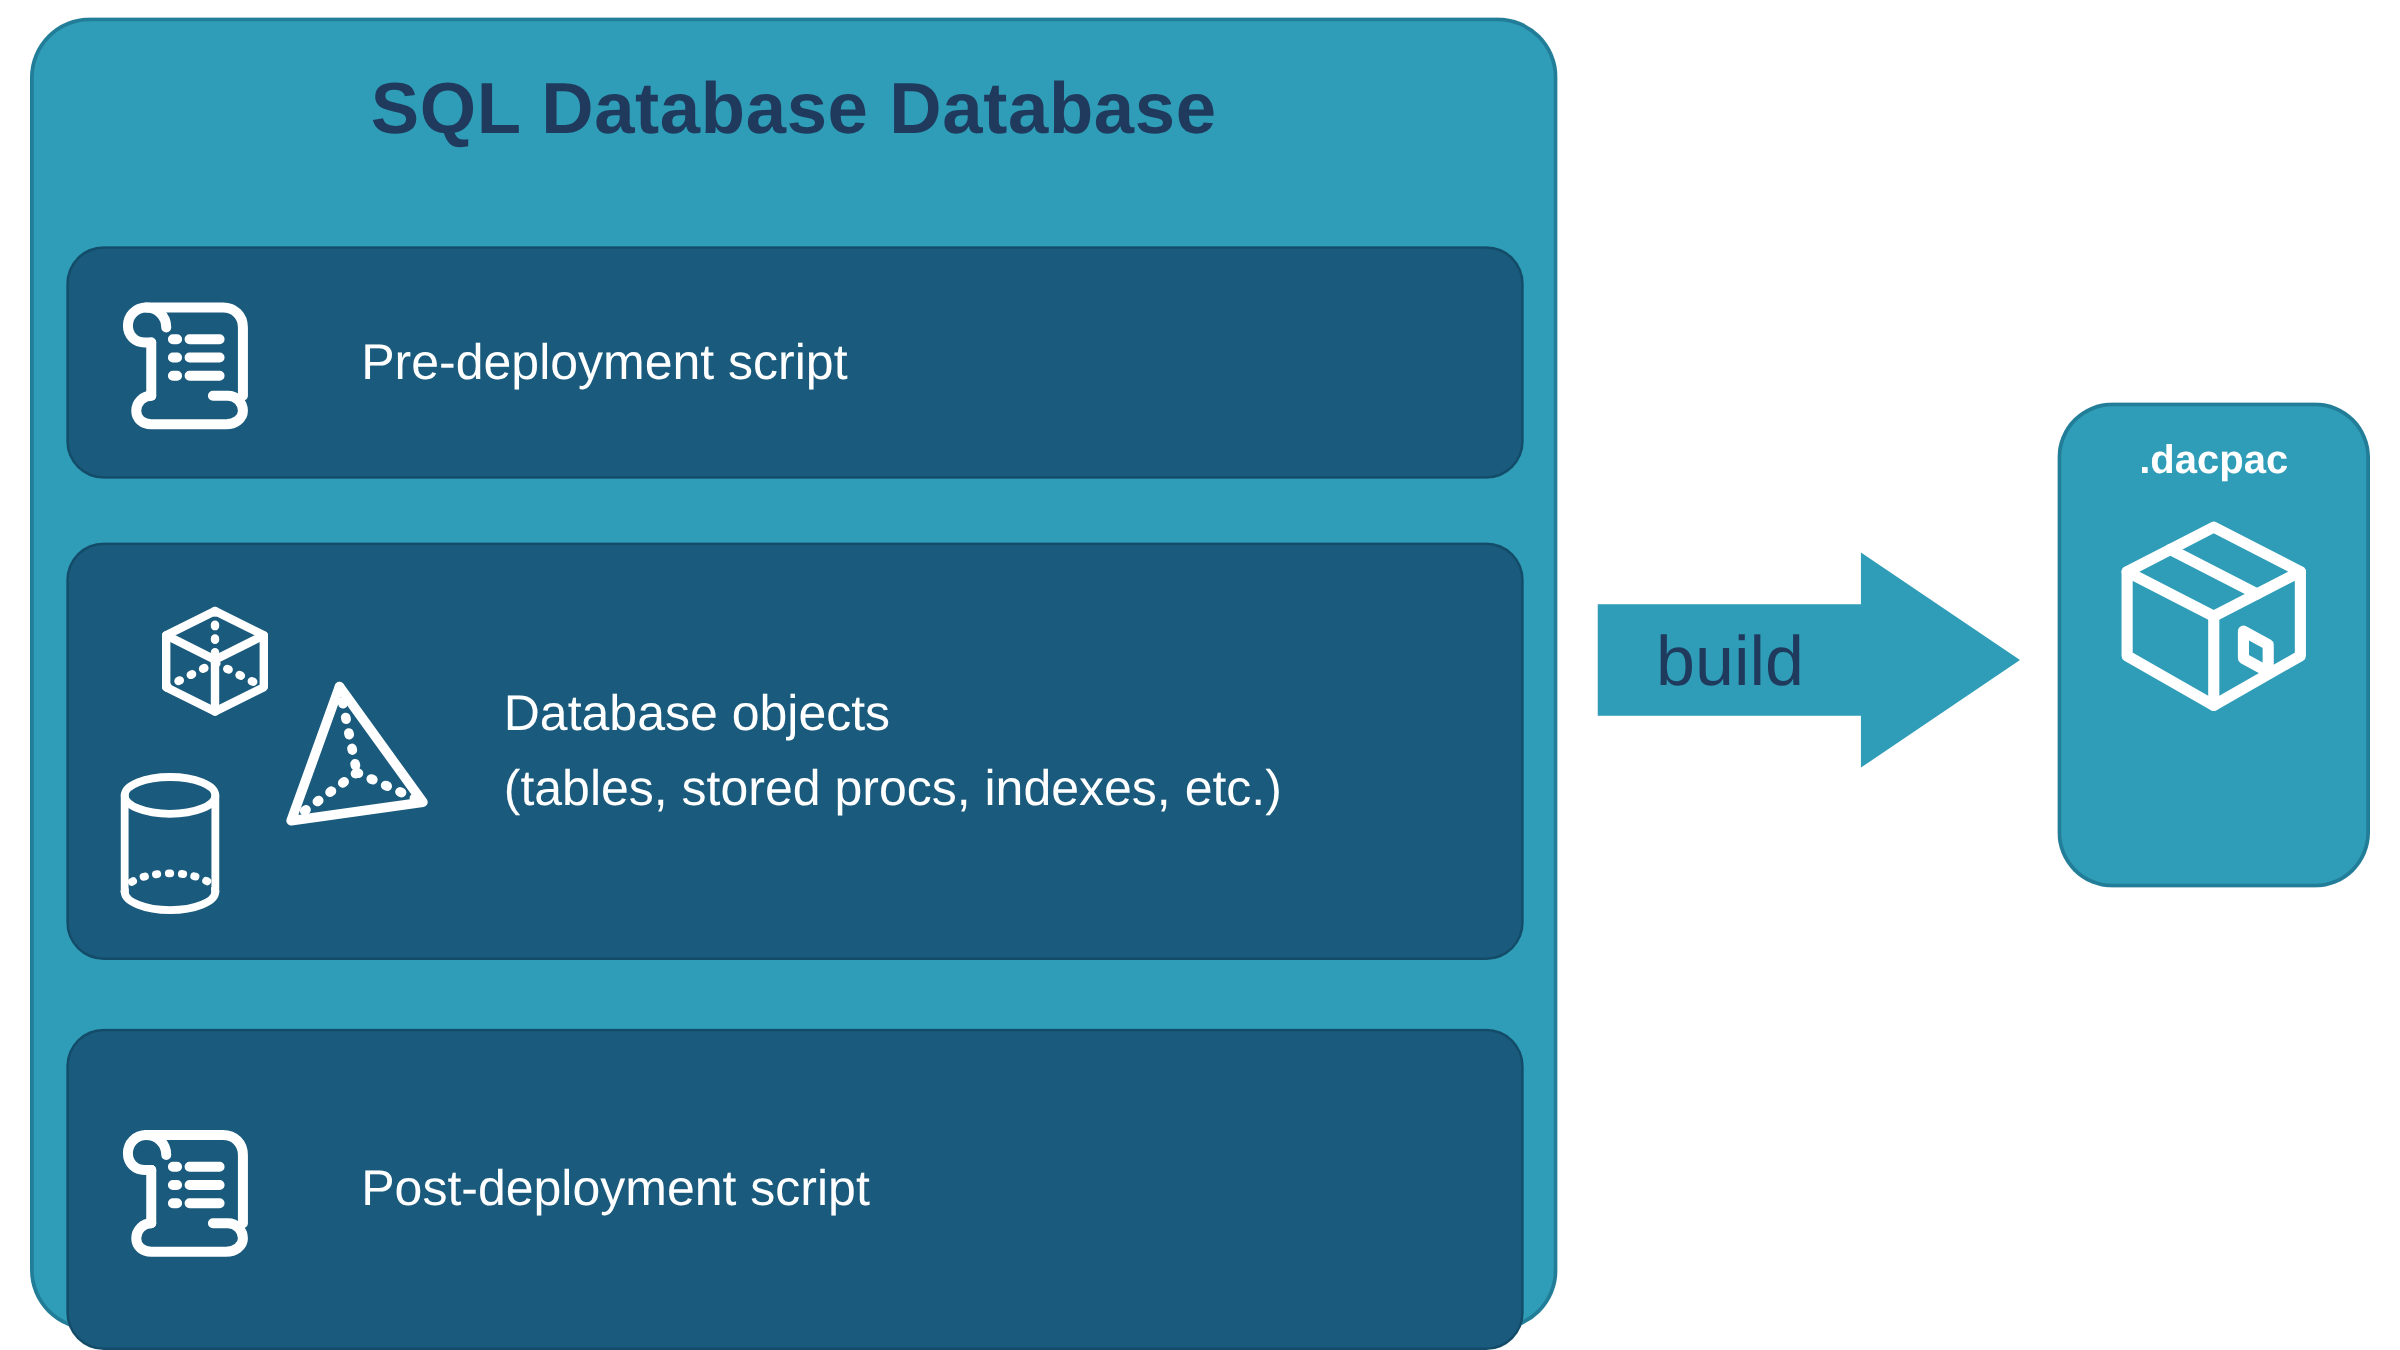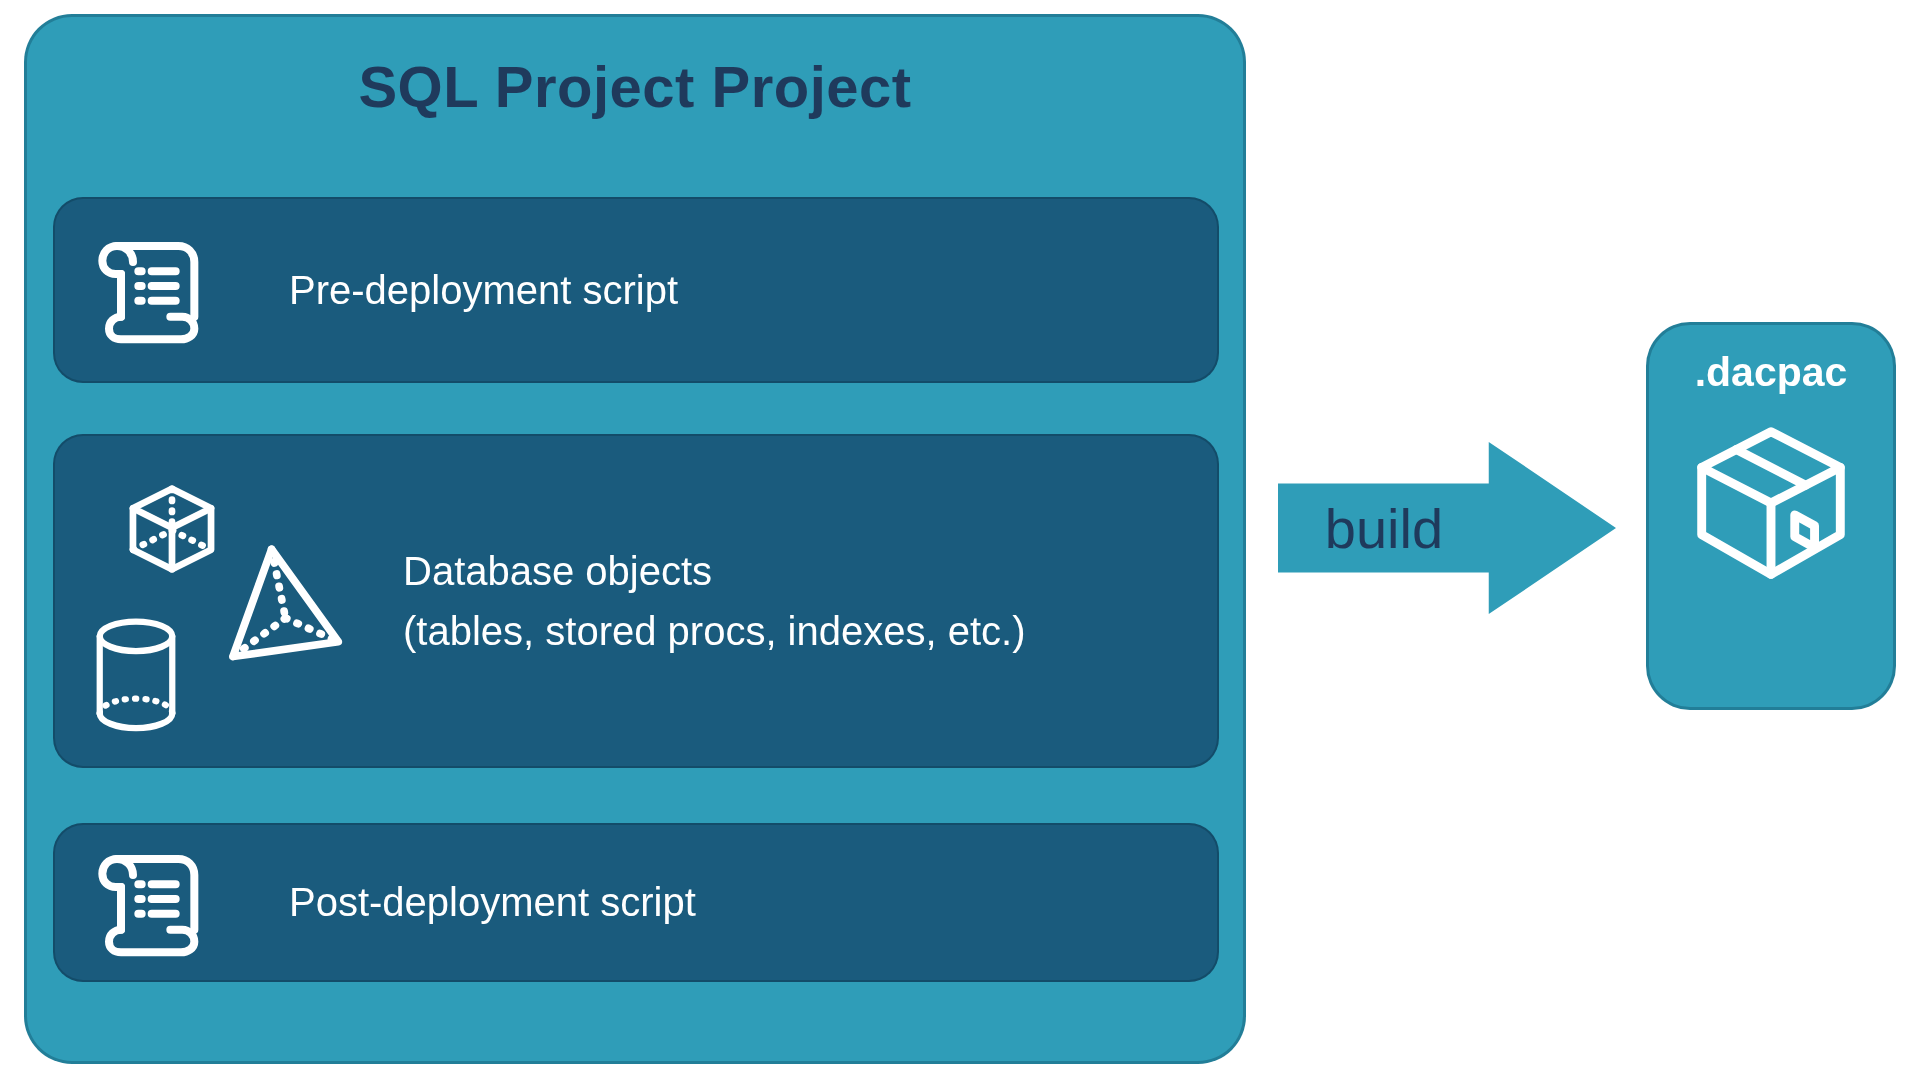--- a/index.html
+++ b/index.html
@@ -13,21 +13,21 @@
            border-radius:48px;box-sizing:border-box;}
   .project-title{margin-top:36px;text-align:center;font-size:58px;font-weight:600;
                  color:var(--navy,#1F3A5C);letter-spacing:.5px;}
 
   
   .panel{position:absolute;left:26px;width:1166px;background:var(--panel,#1A5B7D);
          border:2px solid rgba(8,50,70,.35);border-radius:30px;box-sizing:border-box;
          display:flex;align-items:center;color:#ffffff;}
   .panel-1{top:180px;height:186px;padding-left:34px;gap:72px;}
   .panel-2{top:417px;height:334px;padding-left:348px;}
-  .panel-3{top:806px;height:159px;padding-left:34px;gap:72px;}
+  .panel-3{top:806px;height:257px;padding-left:34px;gap:72px;}
   .panel-label{font-size:40px;color:#ffffff;}
   .panel-2 .line{font-size:40px;line-height:60px;}
 
   .scroll-icon{width:128px;height:128px;flex:0 0 auto;color:#ffffff;}
 
   .objects-icons{position:absolute;left:0;top:0;width:330px;height:334px;color:#ffffff;}
   .objects-icons svg{position:absolute;}
   .cube-pos{left:56px;top:32px;width:122px;height:122px;}
   .pyramid-pos{left:154px;top:96px;width:140px;height:140px;}
   .cylinder-pos{left:30px;top:176px;width:102px;height:128px;}
@@ -38,30 +38,30 @@
   .build-label{position:absolute;left:1278px;top:483px;width:212px;height:90px;
                display:flex;align-items:center;justify-content:center;
                font-size:56px;font-weight:400;color:var(--navy,#1F3A5C);}
 
   
   .dacpac{position:absolute;left:1646px;top:322px;width:250px;height:388px;
           background:var(--teal,#2F9DB8);
           border:3px solid rgba(12,70,92,.35);
           border-radius:44px;box-sizing:border-box;
           display:flex;flex-direction:column;align-items:center;color:#ffffff;}
-  .dacpac-label{margin-top:24px;font-size:41px;font-weight:700;color:#ffffff;text-align:right;}
+  .dacpac-label{margin-top:24px;font-size:32px;font-weight:700;color:#ffffff;text-align:right;}
   .package-icon{width:198px;height:198px;margin-top:8px;color:#ffffff;}
 </style>
 </head>
 <body>
 
 <div class="stage">
 
   <div class="project">
-    <div class="project-title">SQL Project Project</div>
+    <div class="project-title">SQL Database Database</div>
 
     <div class="panel panel-2">
       <div class="objects-icons">
         <svg class="cube-pos" viewBox="0 0 100 100" aria-hidden="true">
           <g fill="none" stroke="currentColor" stroke-width="5.5" stroke-linejoin="round" stroke-linecap="round">
             <path d="M18 33 L50 17 L82 33 L50 49 Z"></path>
             <path d="M18 33 V67 L50 83 L82 67 V33"></path>
             <path d="M50 49 V83"></path>
             <g stroke-dasharray="1 8">
               <path d="M50 17 V51"></path>

